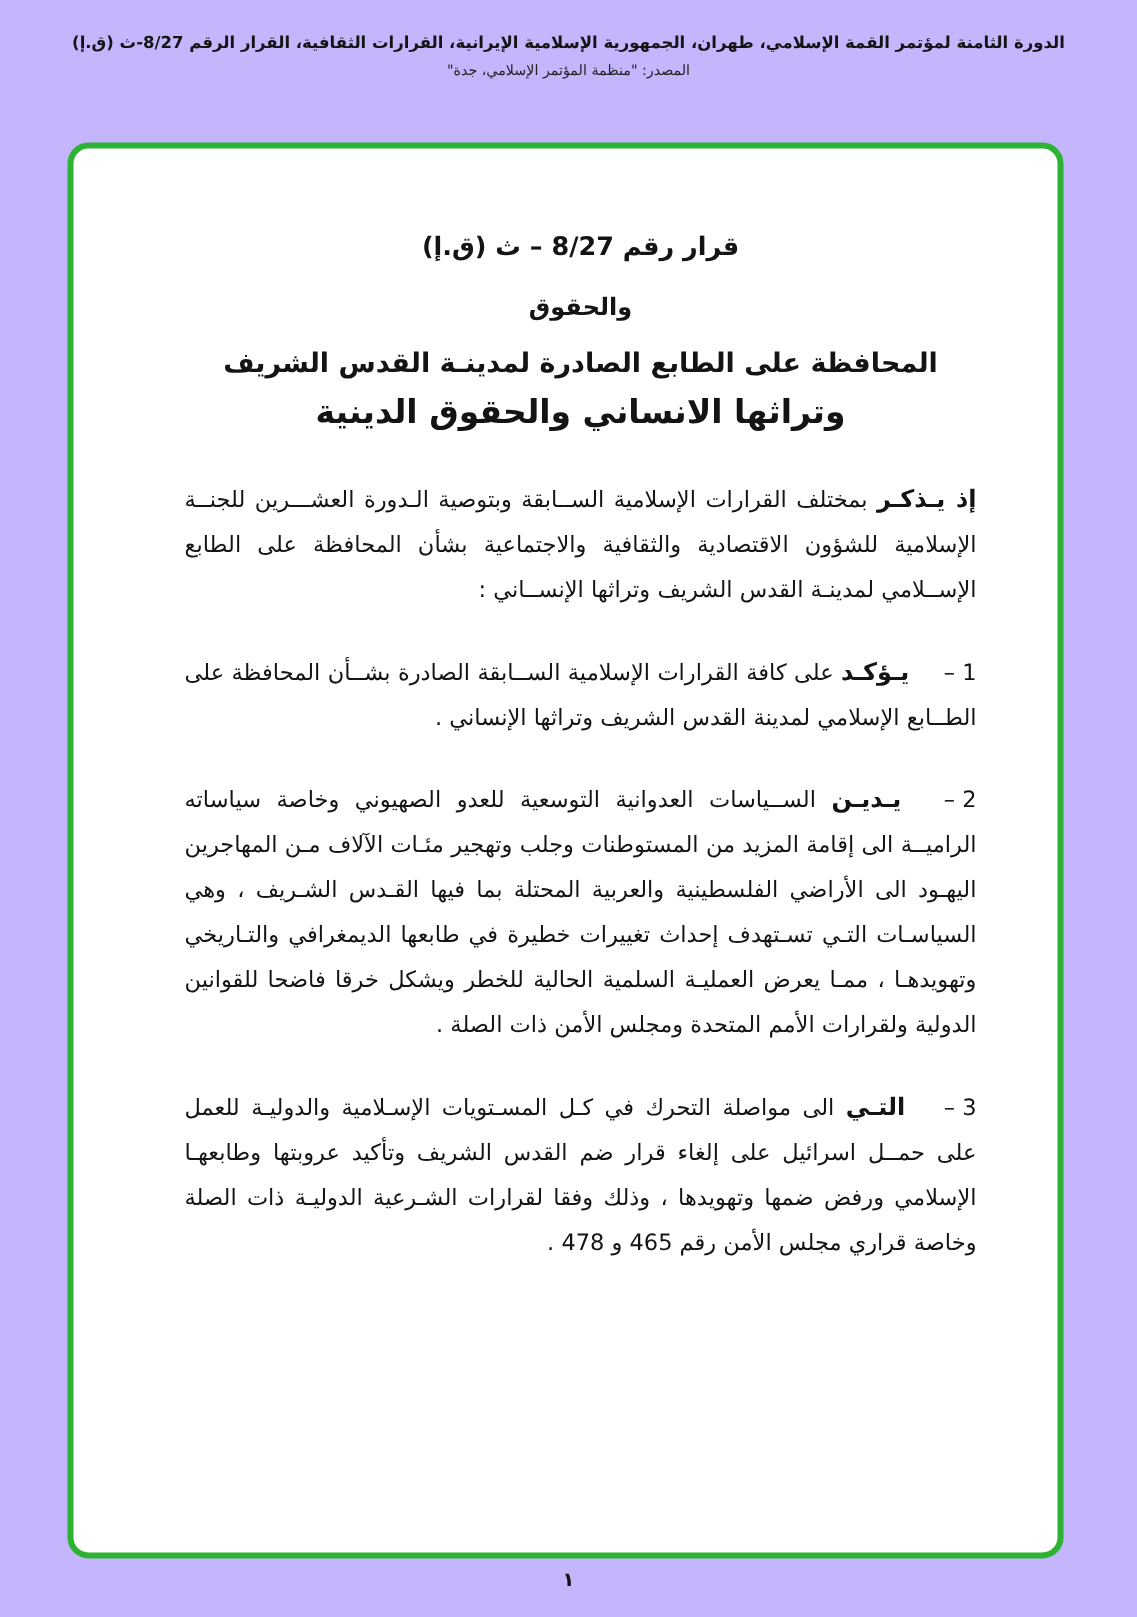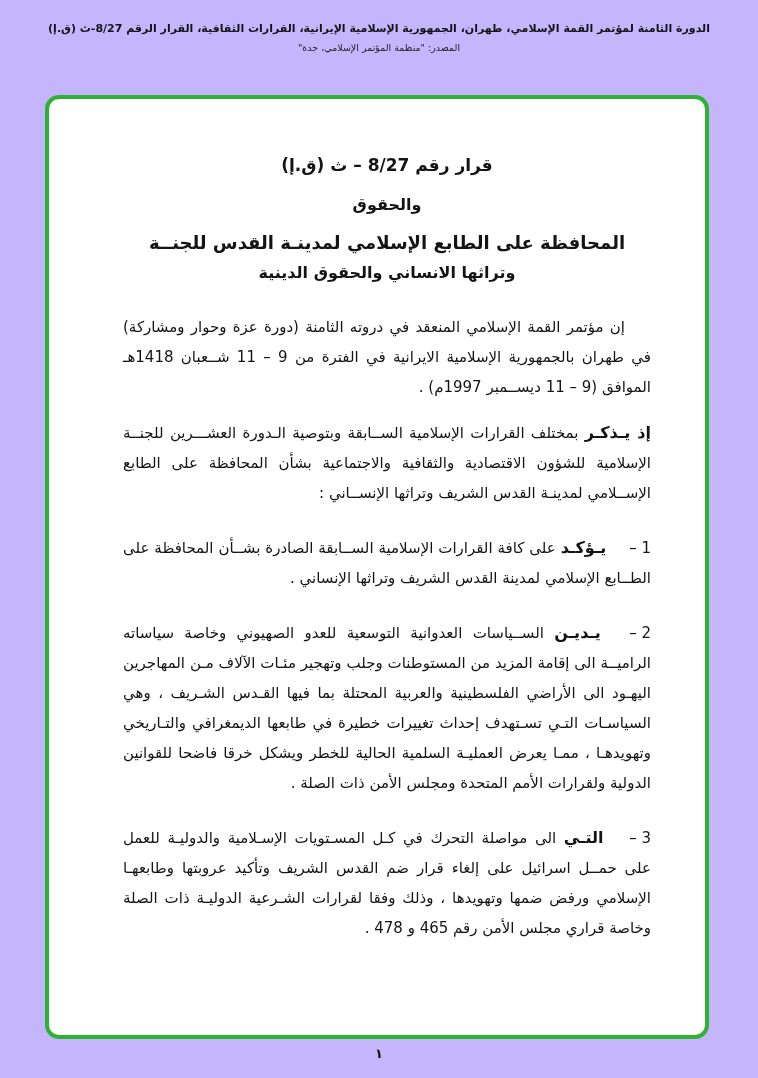--- a/index.html
+++ b/index.html
@@ -56,21 +56,21 @@
   }
   .title-line {
     text-align: center;
     font-weight: bold;
     color: #141414;
     margin: 0;
   }
   .title-1 { font-size: 17px; margin-bottom: 20px; }
   .title-2 { font-size: 16px; margin-bottom: 18px; }
   .title-3 { font-size: 18px; margin-bottom: 10px; }
-  .title-4 { font-size: 16px; margin-bottom: 30px; }
+  .title-4 { font-size: 22px; margin-bottom: 30px; }
   .para {
     font-size: 15px;
     line-height: 30px;
     text-align: justify;
     margin: 0;
     color: #141414;
   }
   .para.indent { text-indent: 26px; }
   .para.recalling { margin-top: 16px; }
   .item { margin-top: 25px; }
@@ -102,26 +102,23 @@
   <header class="doc-header">
     <div class="header-citation">الدورة الثامنة لمؤتمر القمة الإسلامي، طهران، الجمهورية الإسلامية الإيرانية، القرارات الثقافية، القرار الرقم 8/27-ث (ق.إ)</div>
     <div class="header-source">المصدر: "منظمة المؤتمر الإسلامي، جدة"</div>
   </header>
 
   <div class="green-frame" style="border-color: rgb(46, 178, 52);">
     <div class="doc-body">
 
       <h1 class="title-line title-1">قرار رقم 8/27 – ث (ق.إ)</h1>
       <h2 class="title-line title-2">والحقوق</h2>
-      <h2 class="title-line title-3">المحافظة على الطابع الإسلامي لمدينـة القدس للجنــة</h2>
+      <h2 class="title-line title-3">المحافظة على الطابع الصادرة لمدينـة القدس الشريف</h2>
       <h2 class="title-line title-4">وتراثها الانساني والحقوق الدينية</h2>
 
-      <p class="para indent">
-        <span>إن مؤتمر القمة الإسلامي المنعقد في دروته الثامنة (دورة عزة وحوار ومشاركة) في طهران بالجمهورية الإسلامية الايرانية في الفترة من 9 – 11 شــعبان 1418هـ الموافق (9 – 11 ديســمبر 1997م) .</span>
-      </p>
 
       <p class="para recalling">
         <strong class="lead">إذ يـذكـر</strong>
         <span>بمختلف القرارات الإسلامية الســابقة وبتوصية الـدورة العشـــرين للجنــة الإسلامية للشؤون الاقتصادية والثقافية والاجتماعية بشأن المحافظة على الطابع الإســلامي لمدينـة القدس الشريف وتراثها الإنســاني :</span>
       </p>
 
       <p class="para item">
         <span class="marker">1 –</span>
         <strong class="lead">يـؤكـد</strong>
         <span>على كافة القرارات الإسلامية الســابقة الصادرة بشــأن المحافظة على الطــابع الإسلامي لمدينة القدس الشريف وتراثها الإنساني .</span>

